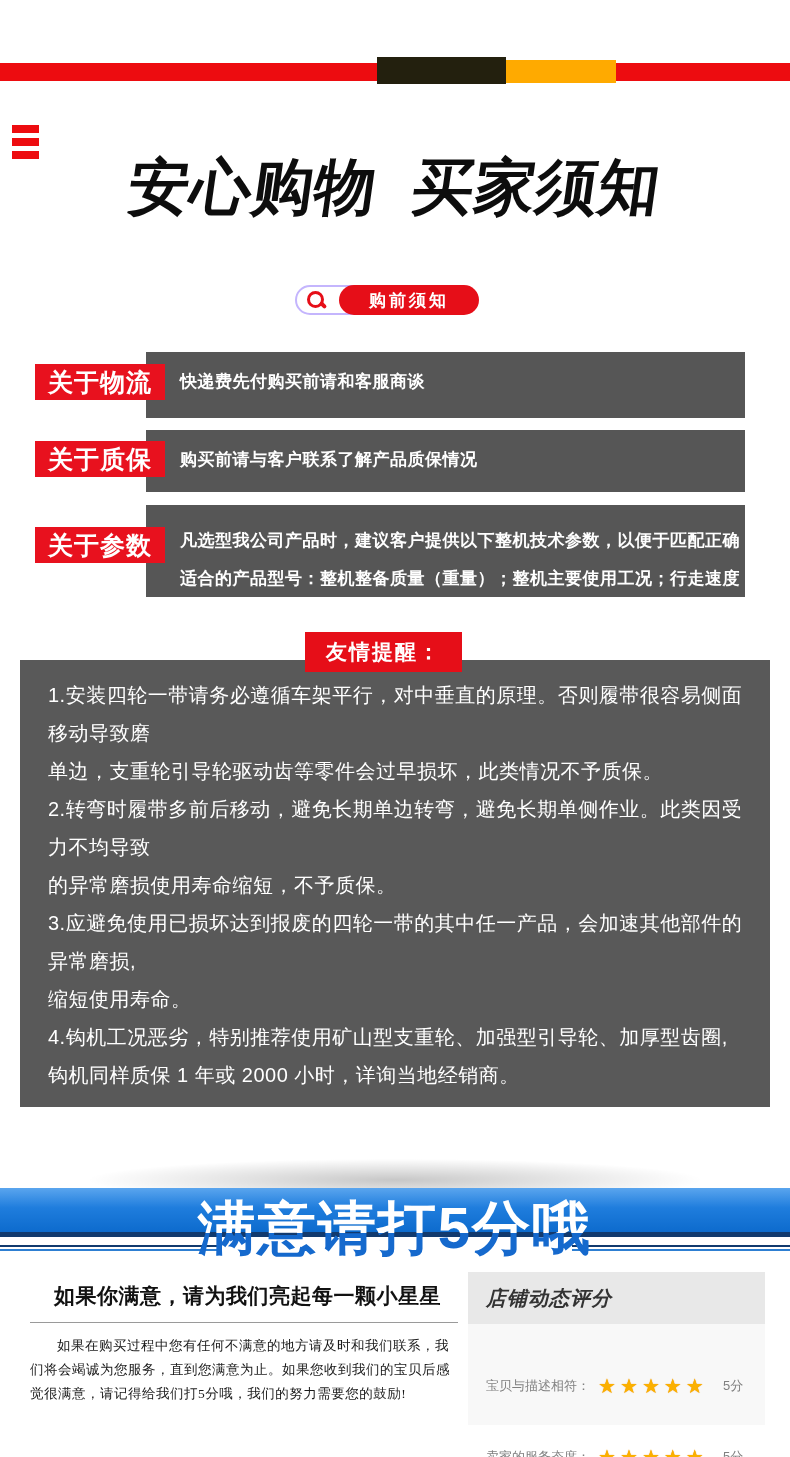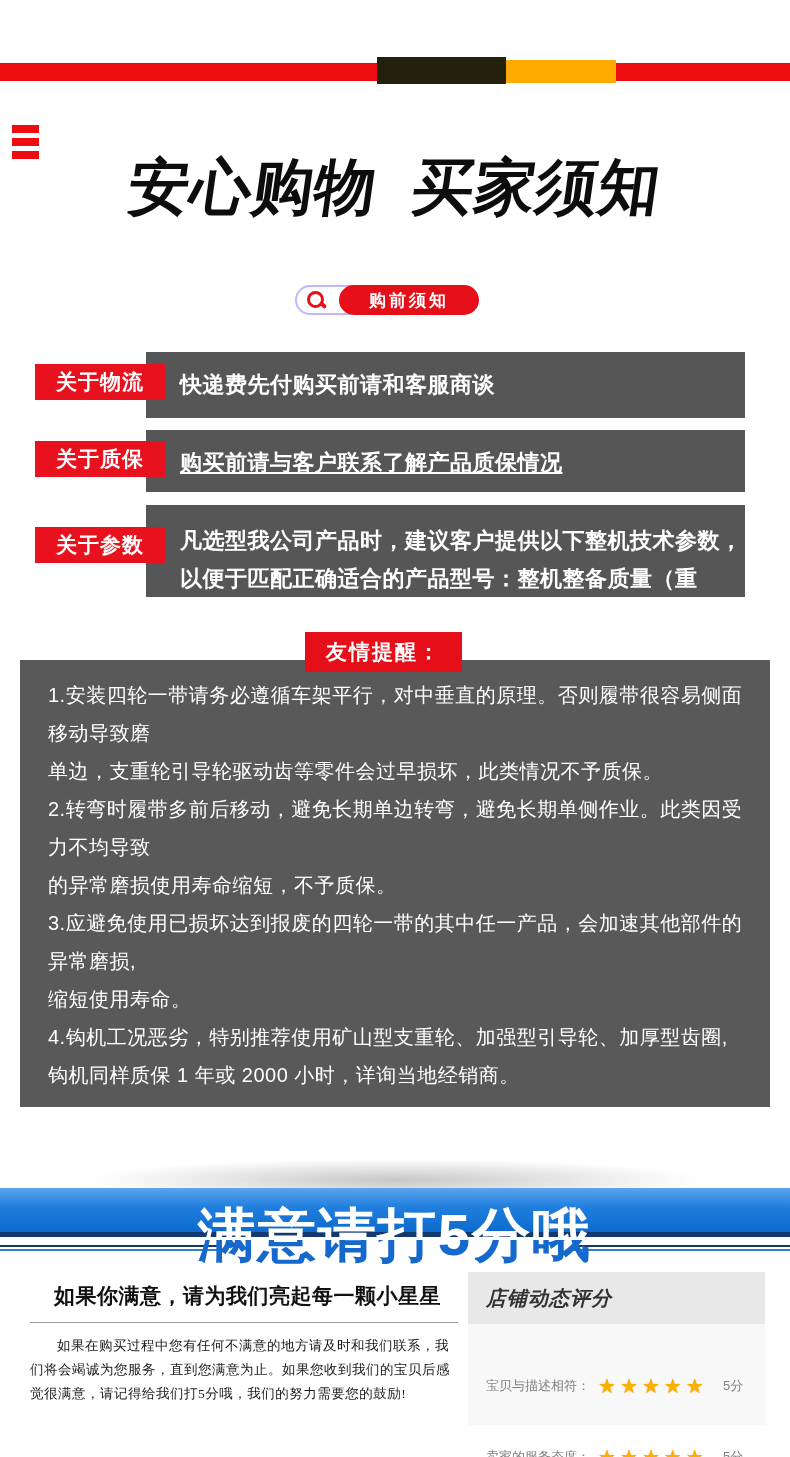--- a/index.html
+++ b/index.html
@@ -30,24 +30,24 @@
   .mag{position:absolute;left:10px;top:4px;width:18px;height:18px;}
   .mag .lens{position:absolute;left:0;top:0;width:11px;height:11px;border:3px solid #e60e18;border-radius:50%;}
   .mag .handle{position:absolute;left:12px;top:12px;width:8px;height:4px;background:#e60e18;border-radius:2px;transform:rotate(45deg);}
 
   
   .info-row .gray{position:absolute;left:146px;width:599px;background:#565656;}
   .r1 .gray{top:352px;height:66px;}
   .r2 .gray{top:430px;height:62px;}
   .r3 .gray{top:505px;height:92px;}
   .info-label{position:absolute;left:35px;width:130px;height:36px;background:#e8111e;color:#fff;
-    display:flex;align-items:center;justify-content:center;font-size:21px;font-weight:bold;letter-spacing:1px;z-index:2;}
+    display:flex;align-items:center;justify-content:center;font-size:25px;font-weight:bold;letter-spacing:1px;z-index:2;}
   .r1 .info-label{top:364px;} .r2 .info-label{top:441px;} .r3 .info-label{top:527px;}
-  .info-text{position:absolute;left:180px;color:#fff;font-size:22px;font-weight:bold;letter-spacing:0.5px;z-index:2;}
-  .r1 .info-text{top:370px;} .r2 .info-text{top:448px;text-decoration:underline;}
+  .info-text{position:absolute;left:180px;color:#fff;font-size:17px;font-weight:bold;letter-spacing:0.5px;z-index:2;}
+  .r1 .info-text{top:370px;} .r2 .info-text{top:448px;}
   .r3 .info-text{top:522px;width:565px;line-height:38px;font-weight:bold;}
 
   
   .reminder-badge{position:absolute;left:305px;top:632px;width:157px;height:40px;background:#e60e18;
     display:flex;align-items:center;justify-content:center;color:#fff;font-size:21px;font-weight:bold;
     letter-spacing:2px;z-index:3;}
   .reminder-box{position:absolute;left:20px;top:660px;width:750px;height:447px;background:#595959;z-index:1;}
   .reminder-inner{padding:16px 24px 0 28px;}
   .reminder-line{color:#ffffff;font-size:20px;line-height:38px;letter-spacing:0.5px;white-space:nowrap;}
 
@@ -58,21 +58,21 @@
   
   .banner{position:absolute;left:0;top:1188px;width:790px;height:44px;
     background:linear-gradient(to bottom,#5aa5ee 0%,#1f7ddd 45%,#0d6bcd 100%);
     border-bottom:5px solid #123a6e;}
   .banner-line{position:absolute;top:1245px;height:6px;box-sizing:border-box;
     border-top:2px solid #123a6e;border-bottom:2px solid #2e7fd2;}
   .banner-line.left{left:0;width:218px;}
   .banner-line.right{left:572px;width:218px;}
   .banner-text{position:absolute;left:0;top:1196px;width:790px;text-align:center;
     font-size:58px;line-height:64px;font-weight:900;letter-spacing:2px;z-index:4;}
-  .banner-text .layer{position:absolute;left:0;top:7px;width:100%;}
+  .banner-text .layer{position:absolute;left:0;top:0;width:100%;}
   .banner-text .white{color:#ffffff;clip-path:inset(0 0 42% 0);}
   .banner-text .blue{color:#1569cd;clip-path:inset(58% 0 0 0);}
 
   
   .satisfy-heading{position:absolute;left:35px;top:1282px;width:425px;text-align:center;
     font-size:21px;font-weight:bold;color:#111;letter-spacing:0.5px;}
   .satisfy-underline{position:absolute;left:30px;top:1322px;width:428px;height:1px;background:#9a9a9a;}
   .satisfy-paragraph{position:absolute;left:30px;top:1334px;width:432px;
     font-family:"Liberation Serif","DejaVu Serif",serif;
     font-size:13.5px;line-height:24px;color:#1a1a1a;text-indent:2em;letter-spacing:0.5px;}

